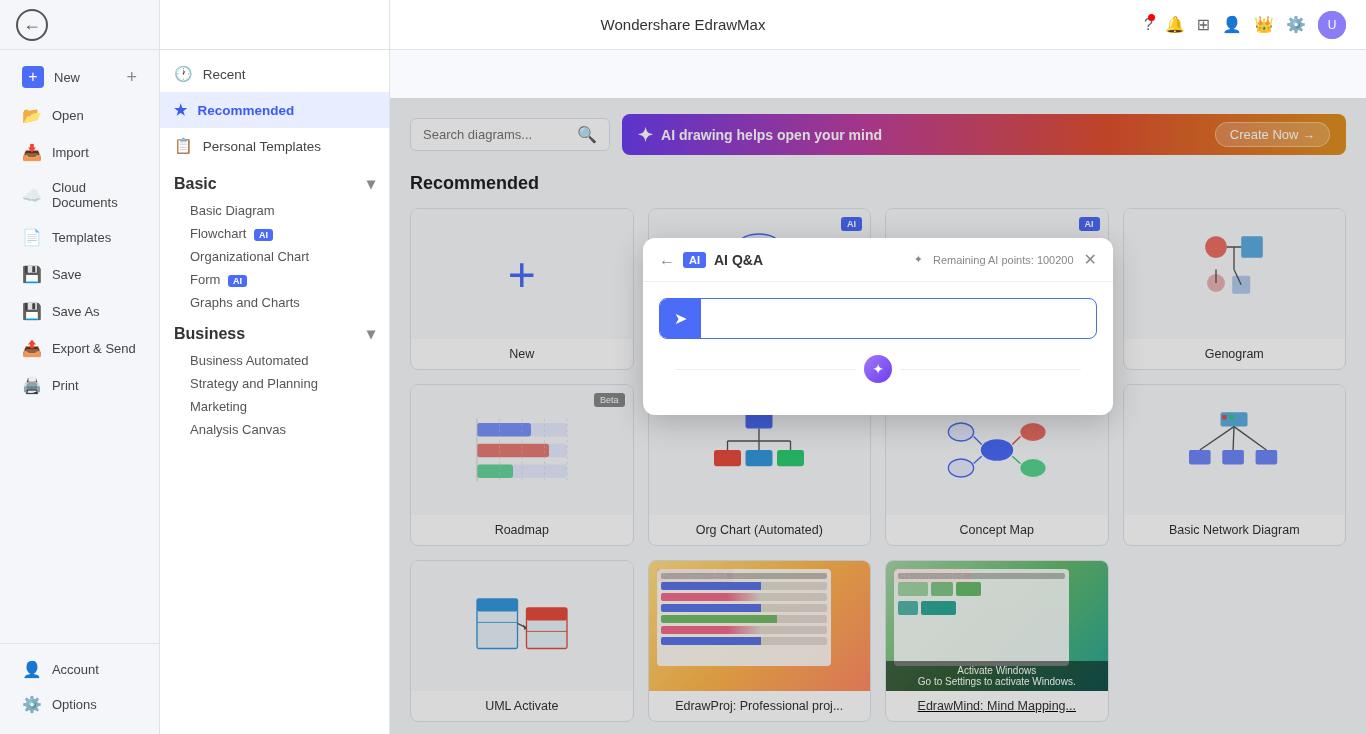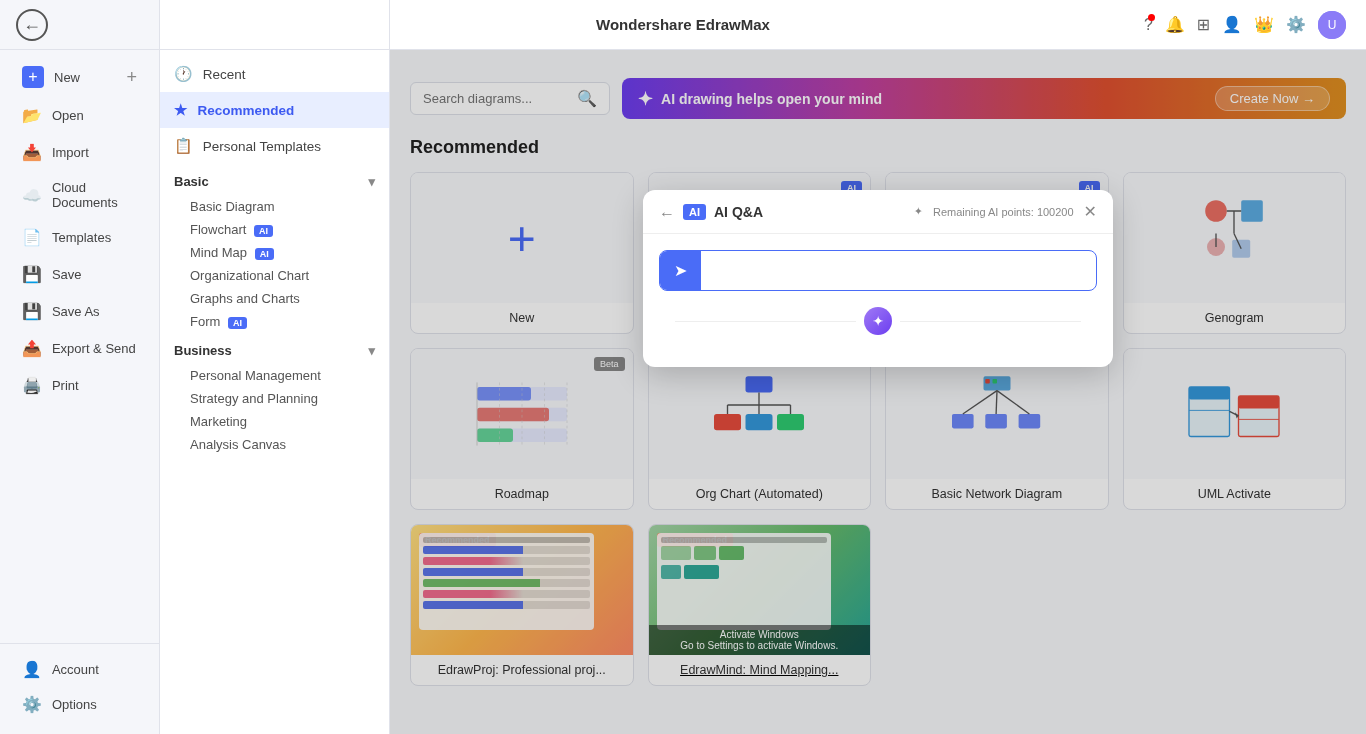--- a/index.html
+++ b/index.html
@@ -109,21 +109,21 @@
     }
     .mid-nav-item.active .mid-icon { color: #3d5af1; }
     .mid-icon { font-size: 15px; color: #888; }
     .mid-section-header {
       display: flex;
       align-items: flex-end;
       justify-content: space-between;
       padding: 10px 14px 6px;
       cursor: pointer;
       color: #333;
-      font-size: 13px;
+      font-size: 16px;
       font-weight: 600;
     }
     .mid-section-sub {
       padding: 4px 28px 4px 30px;
       cursor: pointer;
       color: #555;
       font-size: 13px;
     }
     .ai-badge {
       background: #4a6cf7;
@@ -149,21 +149,21 @@
       display: flex;
       align-items: center;
       justify-content: space-between;
       padding: 0 20px;
       background: white;
       border-bottom: 1px solid #e0e2ea;
     }
     .app-title {
       font-size: 15px;
       color: #333;
-      font-weight: 700;
+      font-weight: 400;
       position: absolute;
       left: 50%;
       transform: translateX(-50%);
     }
     .header-right {
       display: flex;
       align-items: center;
       gap: 12px;
       margin-left: auto;
     }
@@ -185,21 +185,22 @@
       background: red;
       border-radius: 50%;
       position: absolute;
       top: -2px; right: -2px;
     }
 
     
     .content-area {
       flex: 1;
       overflow-y: auto;
-      padding: 28px 20px;
+      padding: 16px 20px;
+      margin-top: 48px;
     }
     .search-ai-bar {
       display: flex;
       align-items: center;
       gap: 12px;
       margin-bottom: 18px;
     }
     .search-box {
       display: flex;
       align-items: center;
@@ -548,40 +549,36 @@
       <span style="color:#888;">▾</span>
     </div>
     <div class="mid-section-sub">
       <span>Basic Diagram</span>
     </div>
     <div class="mid-section-sub">
       <span>Flowchart</span>
       <span class="ai-badge">AI</span>
     </div>
     <div class="mid-section-sub">
-      <span>Mind Map</span>
-      <span class="ai-badge">AI</span>
-    </div>
-    <div class="mid-section-sub">
       <span>Organizational Chart</span>
-    </div>
-    <div class="mid-section-sub">
-      <span>Graphs and Charts</span>
     </div>
     <div class="mid-section-sub">
       <span>Form</span>
       <span class="ai-badge">AI</span>
     </div>
+    <div class="mid-section-sub">
+      <span>Graphs and Charts</span>
+    </div>
 
     <div class="mid-section-header">
       <span>Business</span>
       <span style="color:#888;">▾</span>
     </div>
     <div class="mid-section-sub">
-      <span>Personal Management</span>
+      <span>Business Automated</span>
     </div>
     <div class="mid-section-sub">
       <span>Strategy and Planning</span>
     </div>
     <div class="mid-section-sub">
       <span>Marketing</span>
     </div>
     <div class="mid-section-sub">
       <span>Analysis Canvas</span>
     </div>
@@ -719,20 +716,36 @@
             <line x1="60" y1="40" x2="60" y2="50" stroke="#555" stroke-width="1.5"></line>
             <line x1="95" y1="40" x2="95" y2="50" stroke="#555" stroke-width="1.5"></line>
             <rect x="10" y="50" width="30" height="18" rx="3" fill="#e74c3c"></rect>
             <rect x="45" y="50" width="30" height="18" rx="3" fill="#3498db"></rect>
             <rect x="80" y="50" width="30" height="18" rx="3" fill="#2ecc71"></rect>
           </svg>
         </div>
         <div class="template-label">Org Chart (Automated)</div>
       </div>
 
+      <div class="template-card">
+        <div class="template-thumb">
+          <svg viewBox="0 0 120 100" width="120" height="90">
+            <ellipse cx="60" cy="50" rx="18" ry="12" fill="#4a6cf7"></ellipse>
+            <ellipse cx="20" cy="30" rx="14" ry="10" fill="#e8ecff" stroke="#4a6cf7" stroke-width="1.5"></ellipse>
+            <ellipse cx="100" cy="30" rx="14" ry="10" fill="#e74c3c" opacity="0.8"></ellipse>
+            <ellipse cx="20" cy="70" rx="14" ry="10" fill="#e8ecff" stroke="#4a6cf7" stroke-width="1.5"></ellipse>
+            <ellipse cx="100" cy="70" rx="14" ry="10" fill="#2ecc71" opacity="0.8"></ellipse>
+            <line x1="34" y1="35" x2="43" y2="44" stroke="#4a6cf7" stroke-width="1.5"></line>
+            <line x1="86" y1="35" x2="77" y2="44" stroke="#e74c3c" stroke-width="1.5"></line>
+            <line x1="34" y1="65" x2="43" y2="57" stroke="#4a6cf7" stroke-width="1.5"></line>
+            <line x1="86" y1="65" x2="77" y2="57" stroke="#2ecc71" stroke-width="1.5"></line>
+          </svg>
+        </div>
+        <div class="template-label">Concept Map</div>
+      </div>
 
       <div class="template-card">
         <div class="template-thumb">
           <svg viewBox="0 0 120 100" width="120" height="90">
 
             <rect x="45" y="8" width="30" height="16" rx="2" fill="#3498db" opacity="0.8"></rect>
             <rect x="47" y="11" width="5" height="5" rx="1" fill="#e74c3c"></rect>
             <rect x="55" y="11" width="5" height="5" rx="1" fill="#2ecc71"></rect>
 
             <rect x="10" y="50" width="24" height="16" rx="2" fill="#4a6cf7" opacity="0.8"></rect>

